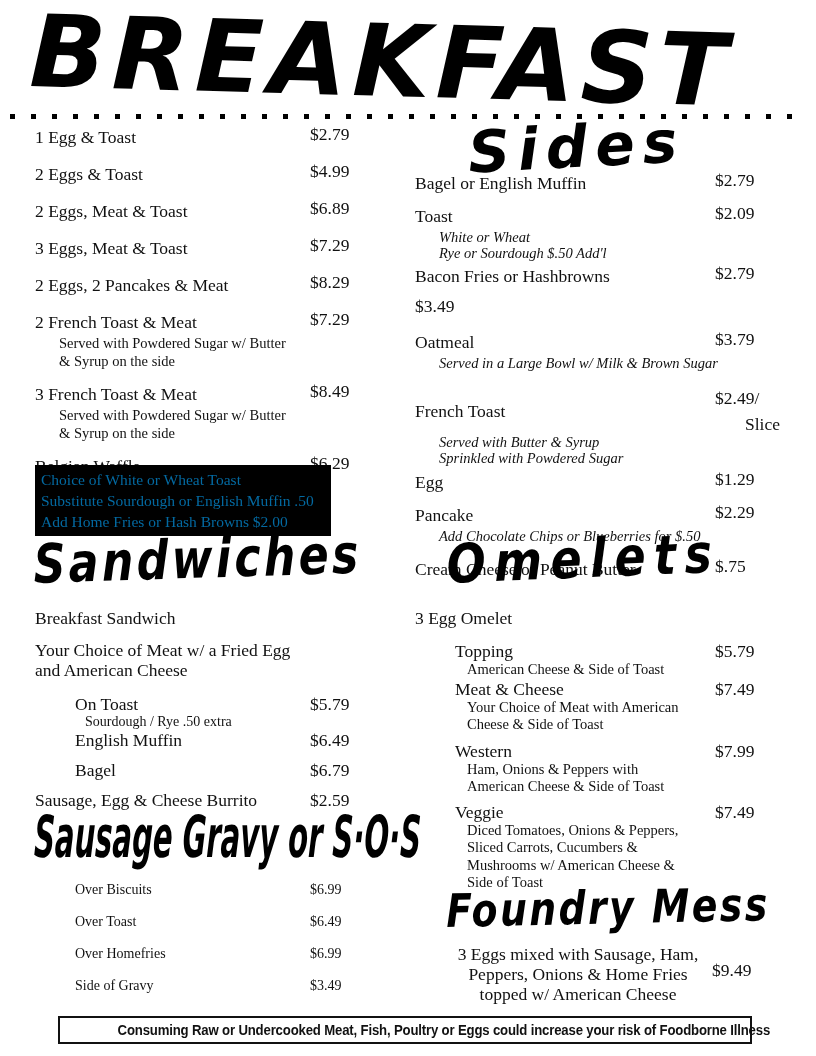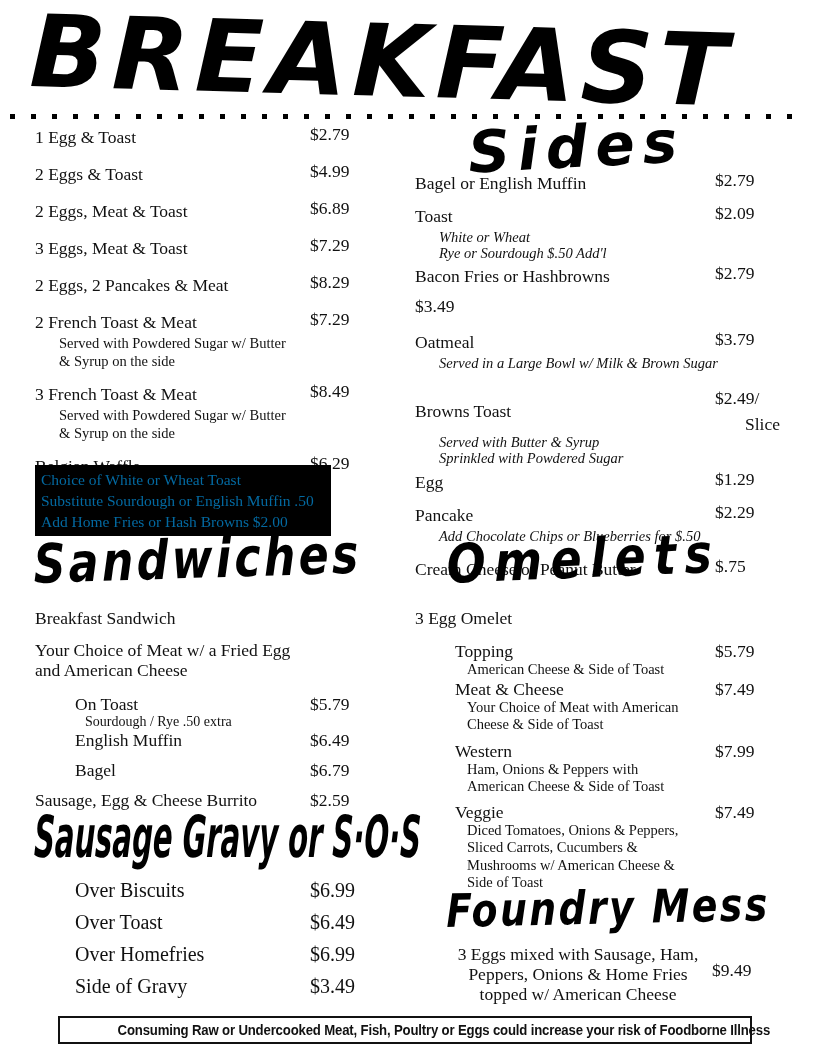--- a/index.html
+++ b/index.html
@@ -46,21 +46,21 @@
   #sand-body{position:absolute;top:608px;left:35px;width:356px;font-size:17.5px;line-height:20px;}
   #sand-intro-title{margin-bottom:12px;}
   #sand-intro-desc{width:282px;margin-bottom:14px;}
   .ind-items .nm{padding-left:40px;}
   .ind-items .note{margin-left:50px;}
   #sand-items .mrow:nth-of-type(1){margin-bottom:0;}
   #sand-items .mrow:nth-of-type(2){margin-bottom:10px;}
   #sand-items .mrow:nth-of-type(3){margin-bottom:10px;}
   #sand-items .note{font-size:14px;line-height:16px;}
 
-  #gravy-body{position:absolute;top:880px;left:35px;width:356px;font-size:20px;line-height:20px;}
+  #gravy-body{position:absolute;top:880px;left:35px;width:356px;font-size:14px;line-height:20px;}
   #gravy-body .mrow{margin-bottom:12px;}
 
   #om-body{position:absolute;top:608px;left:415px;width:366px;font-size:17.5px;line-height:20px;}
   #om-intro{margin-bottom:13px;}
   #om-items .mrow:nth-of-type(1){margin-bottom:0;}
   #om-items .mrow:nth-of-type(2){margin-bottom:7px;}
   #om-items .mrow:nth-of-type(3){margin-bottom:6px;}
   #om-items .note{margin-left:52px;}
 
   #foundry-body{position:absolute;top:944px;left:428px;width:300px;text-align:center;
@@ -194,21 +194,21 @@
         <div class="line">
           <span class="nm">Oatmeal</span>
           <span class="pr"><span>$3.79</span><span class="pr2"></span></span>
         </div>
         <div>
           <div class="note">Served in a Large Bowl w/ Milk &amp; Brown Sugar</div>
         </div>
       </div>
       <div class="mrow">
         <div class="line">
-          <span class="nm">Browns Toast</span>
+          <span class="nm">French Toast</span>
           <span class="pr"><span>$2.49/</span><span class="pr2">Slice</span></span>
         </div>
         <div>
           <div class="note">Served with Butter &amp; Syrup</div>
           <div class="note">Sprinkled with Powdered Sugar</div>
         </div>
       </div>
       <div class="mrow">
         <div class="line">
           <span class="nm">Egg</span>

